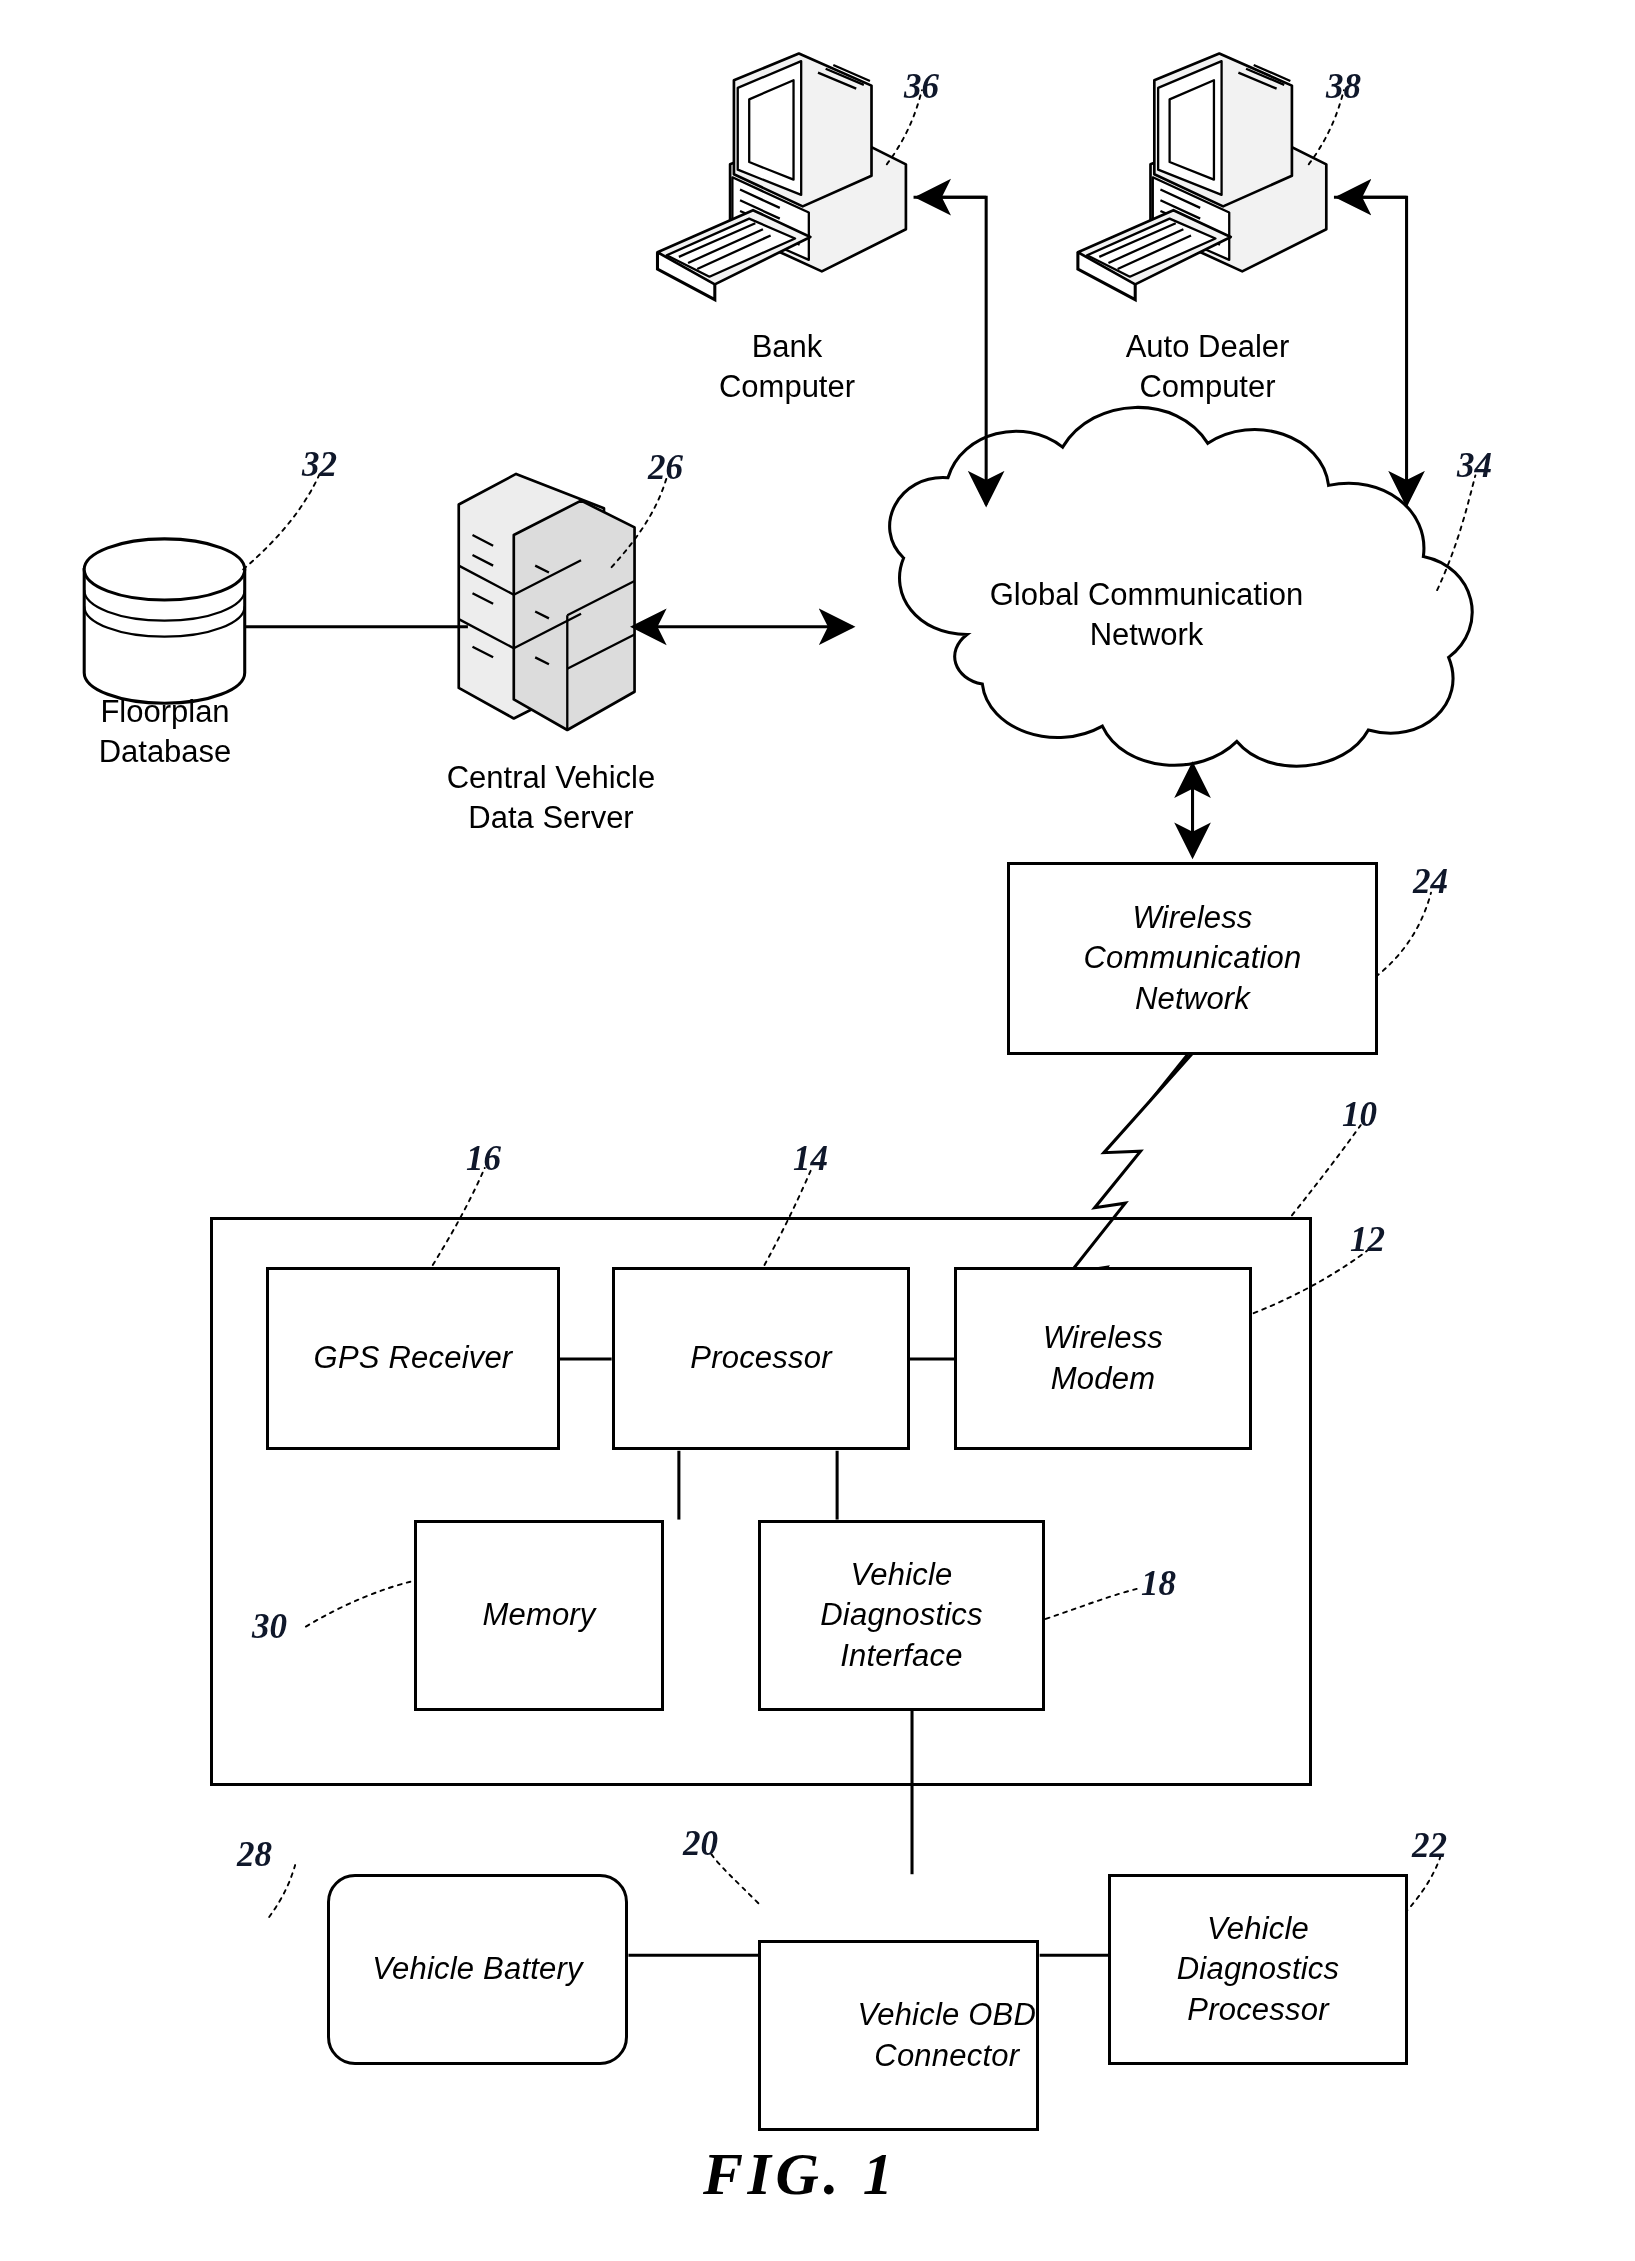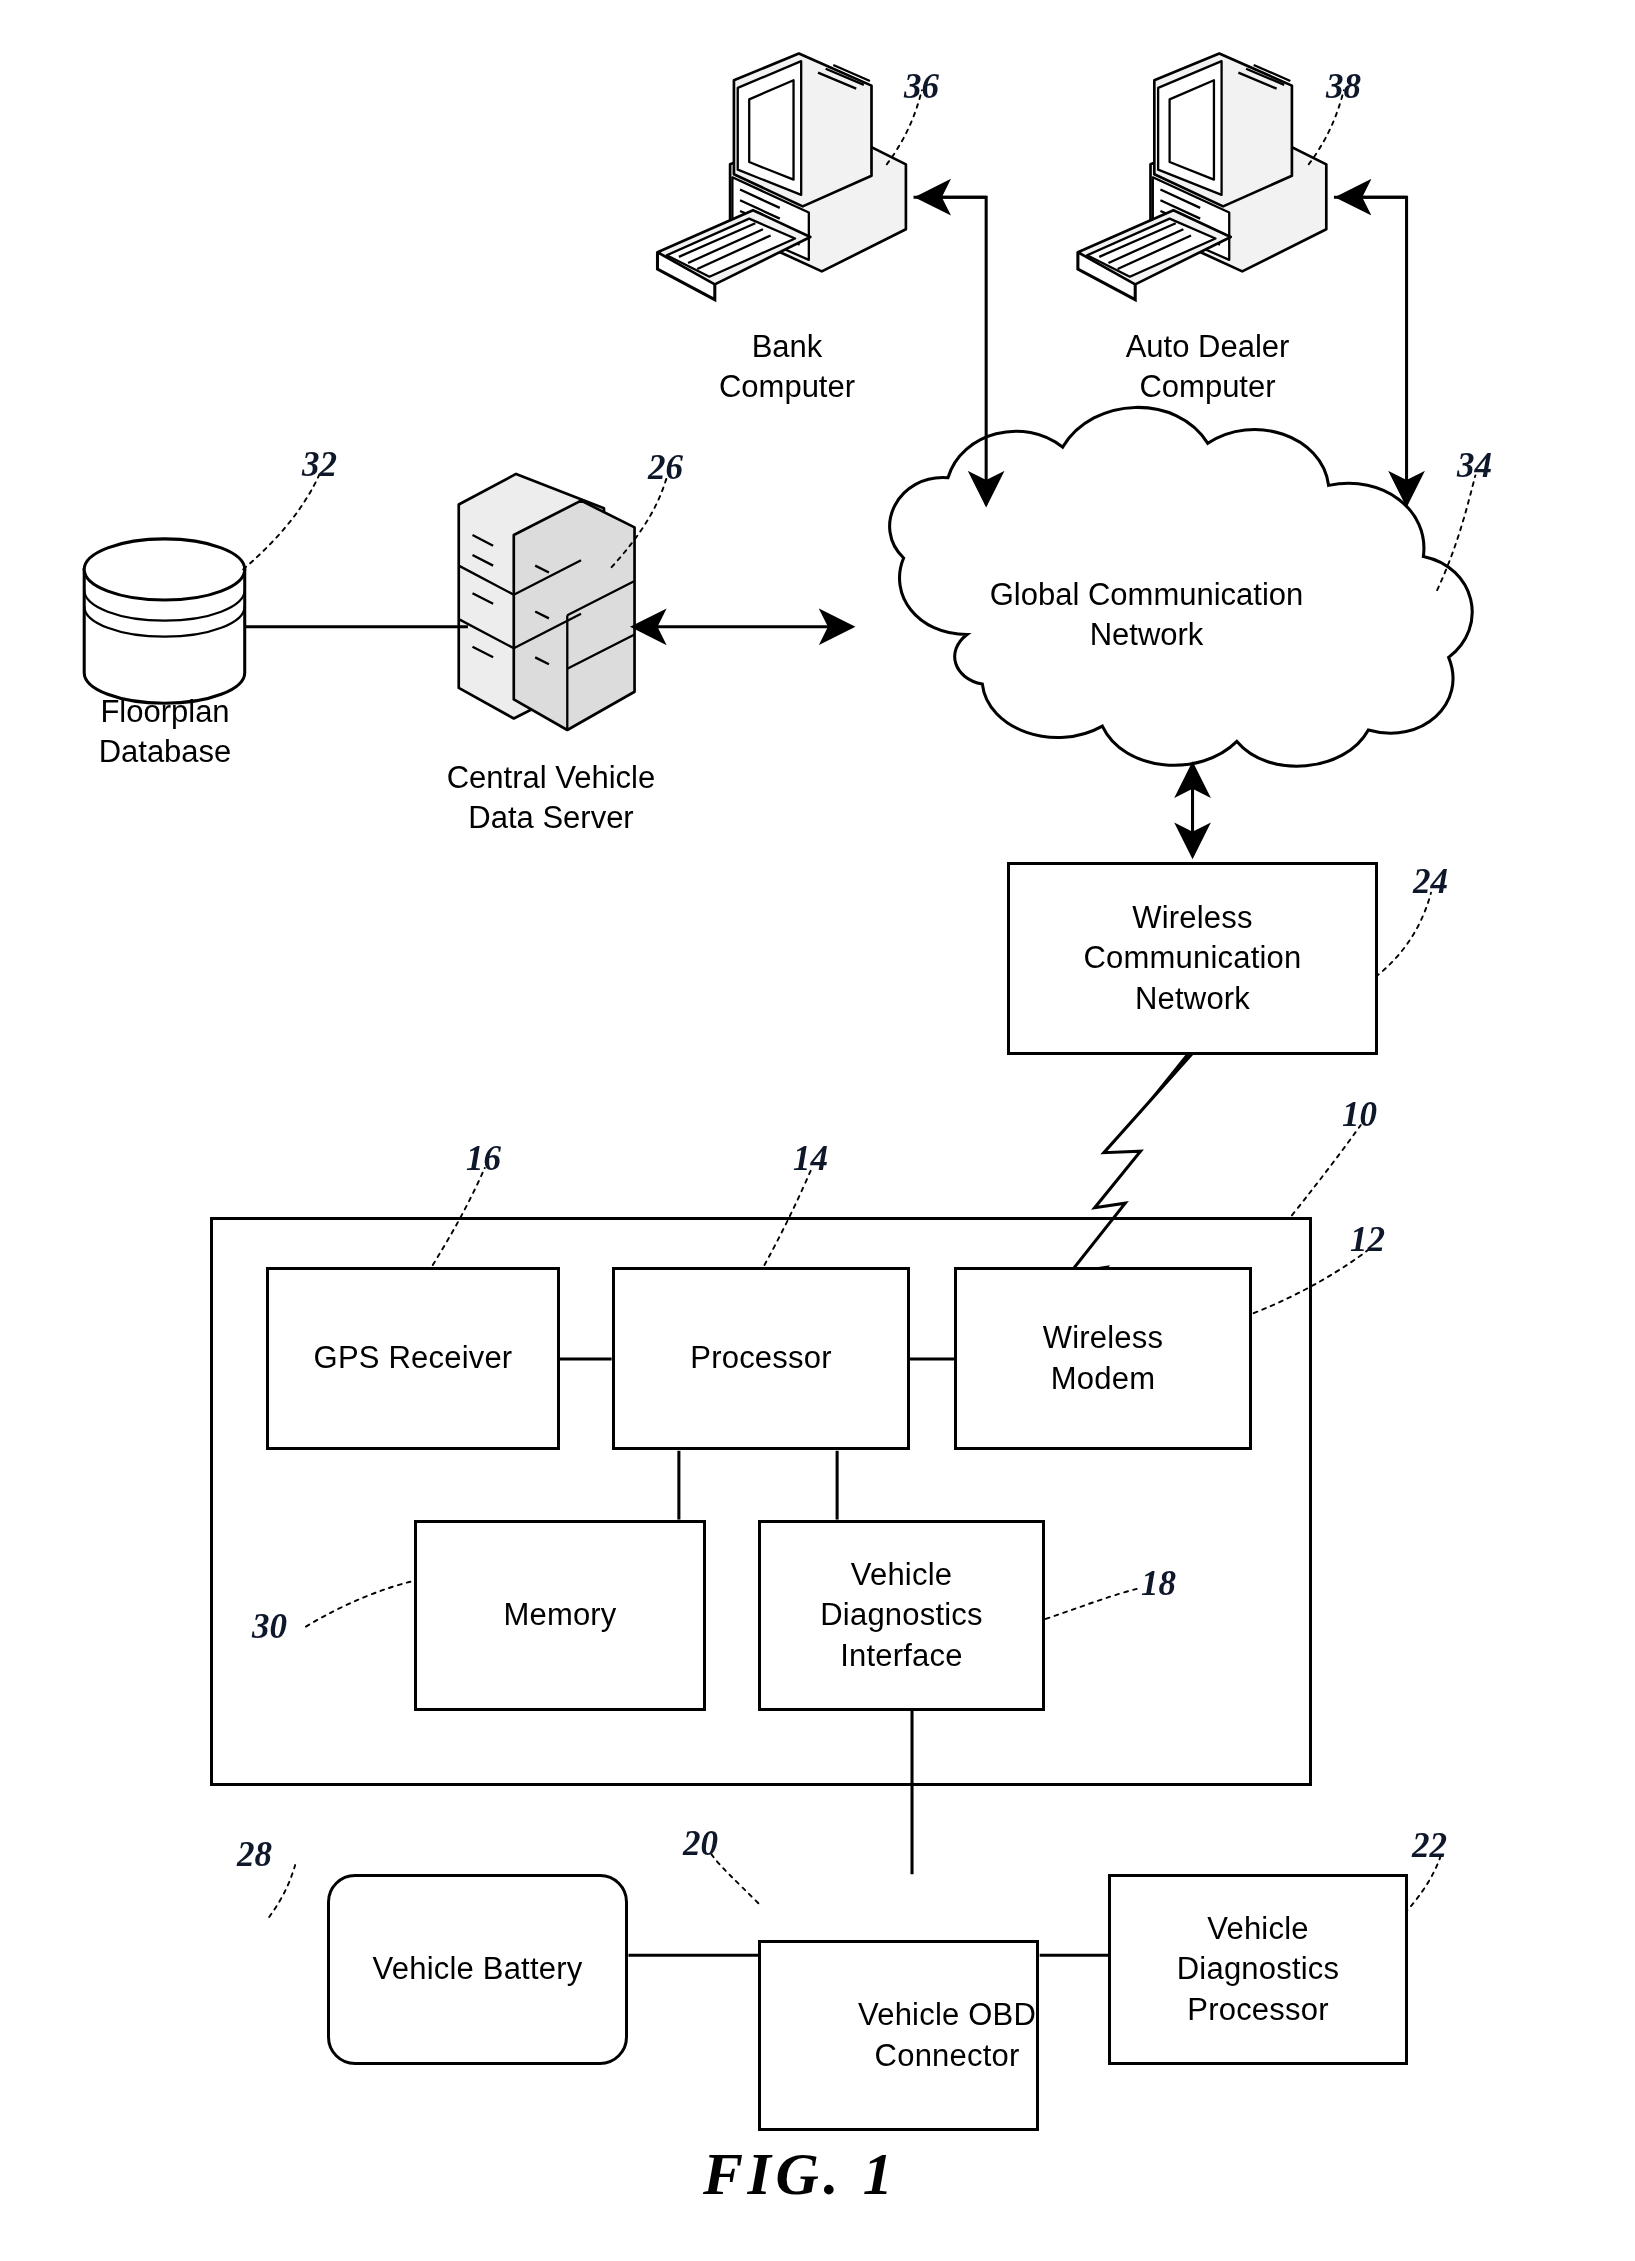--- a/index.html
+++ b/index.html
@@ -31,20 +31,21 @@
     text-align: center;
     color: #000;
   }
   .box .lbl {
     font-family: "Liberation Sans", sans-serif;
     font-size: 31px;
     line-height: 1.30;
     letter-spacing: 0.2px;
     white-space: pre-line;
     color: #000;
+    font-style: italic;
   }
   .outerbox {
     position: absolute;
     box-sizing: border-box;
     border: 3.1px solid #000;
     background: transparent;
   }
 
   
   .ref {
@@ -277,21 +278,21 @@
 
   <div class="box" style="left:612px; top:1267px; width:298px; height:183px;">
     <span class="lbl">Processor</span>
   </div>
 
   <div class="box" style="left:954px; top:1267px; width:298px; height:183px;">
     <span class="lbl">Wireless
 Modem</span>
   </div>
 
-  <div class="box" style="left:414px; top:1520px; width:292px; height:191px;">
+  <div class="box" style="left:414px; top:1520px; width:250px; height:191px;">
     <span class="lbl">Memory</span>
   </div>
 
   <div class="box" style="left:758px; top:1520px; width:287px; height:191px;">
     <span class="lbl">Vehicle
 Diagnostics
 Interface</span>
   </div>
 
   <div class="box" style="left:327px; top:1874px; width:301px; height:191px;border-radius:28px;">

